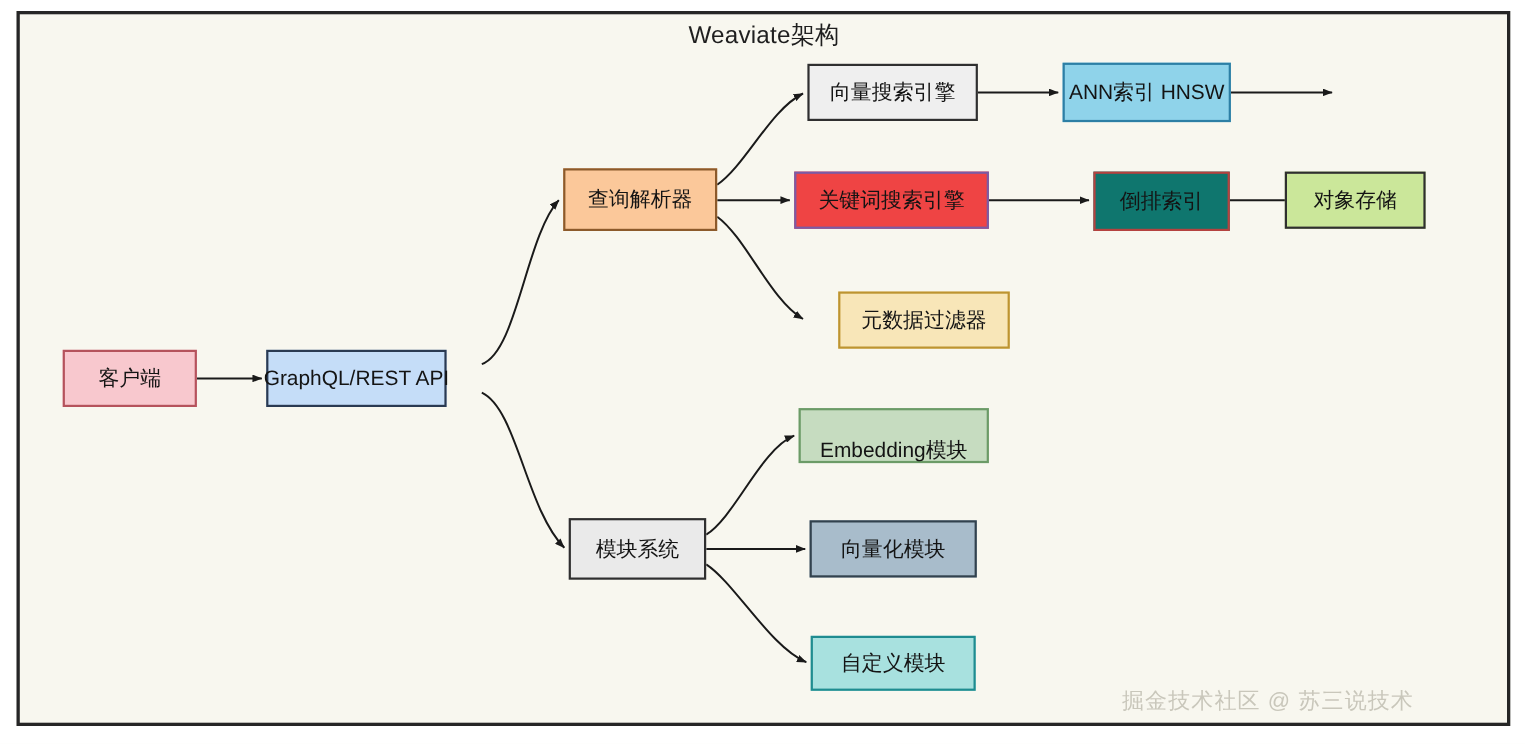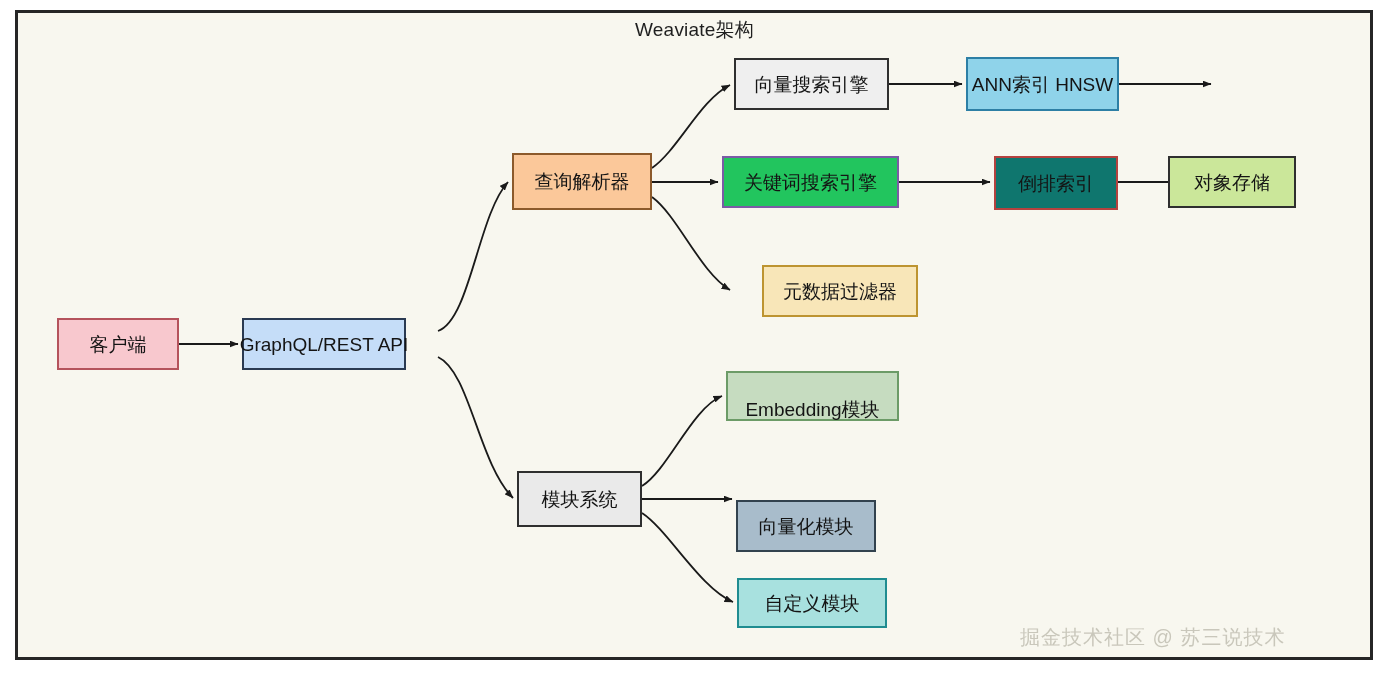--- a/index.html
+++ b/index.html
@@ -36,21 +36,21 @@
     width: 1389px;
     height: 676px;
     pointer-events: none;
   }
   #diagram-title {
     position: absolute;
     left: 0;
     top: 17px;
     width: 1389px;
     text-align: center;
-    font-size: 19px;
+    font-size: 22px;
     color: #1f1f1f;
     letter-spacing: 0.2px;
   }
   .node {
     position: absolute;
     box-sizing: border-box;
     display: flex;
     align-items: center;
     justify-content: center;
     font-size: 19px;
@@ -108,30 +108,30 @@
   </div>
   <div class="node" style="left: 512px; top: 153px; width: 140px; height: 57px; background: rgb(251, 200, 154); border: 2px solid rgb(140, 90, 43);">
     <span>查询解析器</span>
   </div>
   <div class="node" style="left: 517px; top: 471px; width: 125px; height: 56px; background: rgb(234, 234, 234); border: 2px solid rgb(47, 47, 47);">
     <span>模块系统</span>
   </div>
   <div class="node" style="left: 734px; top: 58px; width: 155px; height: 52px; background: rgb(239, 239, 239); border: 2px solid rgb(47, 47, 47);">
     <span>向量搜索引擎</span>
   </div>
-  <div class="node" style="left: 722px; top: 156px; width: 177px; height: 52px; background: #22c55e; border: 2px solid rgb(123, 91, 166);">
+  <div class="node" style="left: 722px; top: 156px; width: 177px; height: 52px; background: #ef4444; border: 2px solid rgb(123, 91, 166);">
     <span>关键词搜索引擎</span>
   </div>
   <div class="node" style="left: 734px; top: 265px; width: 156px; height: 52px; background: rgb(248, 230, 184); border: 2px solid rgb(189, 148, 49); margin-left: 28px;">
     <span>元数据过滤器</span>
   </div>
   <div class="node" style="left: 726px; top: 371px; width: 173px; height: 50px; background: rgb(198, 220, 192); border: 2px solid rgb(108, 155, 103); align-items: flex-end;">
     <span>Embedding模块</span>
   </div>
-  <div class="node" style="left: 736px; top: 500px; width: 140px; height: 52px; background: rgb(168, 188, 203); border: 2px solid rgb(50, 66, 78);">
+  <div class="node" style="left: 736px; top: 473px; width: 152px; height: 52px; background: rgb(168, 188, 203); border: 2px solid rgb(50, 66, 78);">
     <span>向量化模块</span>
   </div>
   <div class="node" style="left: 737px; top: 578px; width: 150px; height: 50px; background: rgb(168, 225, 223); border: 2px solid rgb(31, 140, 144);">
     <span>自定义模块</span>
   </div>
   <div class="node" style="left: 966px; top: 57px; width: 153px; height: 54px; background: rgb(143, 211, 234); border: 2px solid rgb(45, 127, 165);">
     <span>ANN索引 HNSW</span>
   </div>
   <div class="node" style="left: 994px; top: 156px; width: 124px; height: 54px; background: #0f766e; border: 2px solid rgb(181, 66, 63);">
     <span>倒排索引</span>

